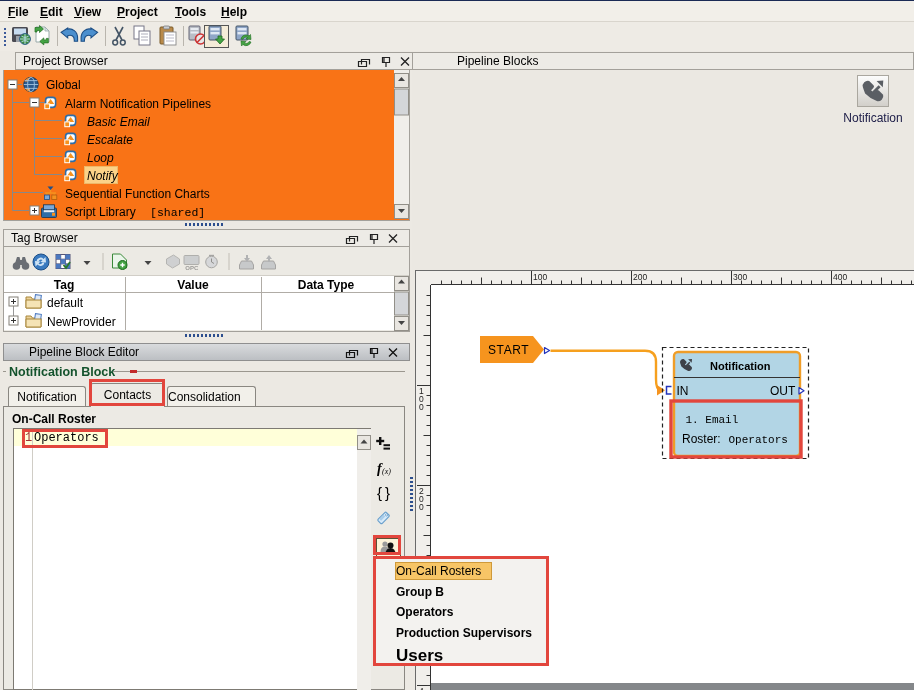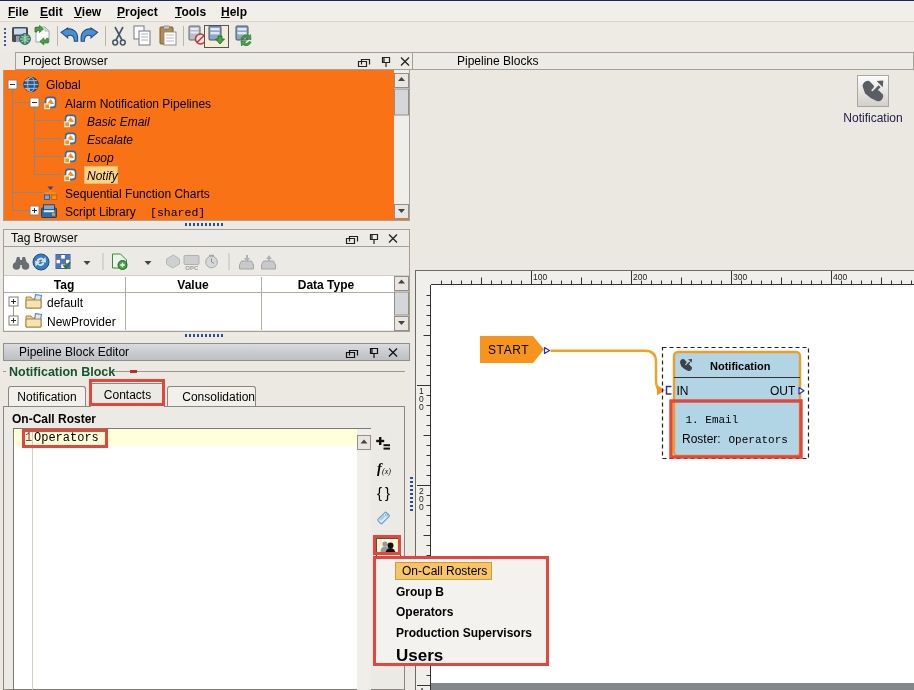--- a/index.html
+++ b/index.html
@@ -310,38 +310,38 @@
       <rect x="390.5" y="69.5" width="14" height="14" fill="#e9e6e1" stroke="#928f88"></rect>
       <path d="M394 74 L401 74 L397.5 78 Z" fill="#444"></path>
     </g>
   </svg>
   </div>
 </div>
 <div class="abs" id="split2" style="left:185px;top:334px;width:40px;height:3px;background:repeating-linear-gradient(90deg,#2d4f8e 0 2px,rgba(0,0,0,0) 2px 4px);"></div>
 
 <div class="abs" id="pbe" style="left:3px;top:343px;width:407px;height:347px;">
 
-  <div class="abs" style="left:0;top:0;width:407px;height:18px;background:linear-gradient(#d9dbdd,#bcbfc3);border:1px solid #8f8f8f;box-sizing:border-box;font-size:12px;line-height:16px;padding-left:15px;">Pipeline Block Editor
+  <div class="abs" style="left:0;top:0;width:407px;height:18px;background:linear-gradient(#d9dbdd,#bcbfc3);border:1px solid #8f8f8f;box-sizing:border-box;font-size:12px;line-height:16px;padding-left:25px;">Pipeline Block Editor
     <svg class="abs" style="left:340px;top:3px;" width="58" height="12" viewBox="0 0 58 12">
       <g stroke="#111" fill="none" stroke-width="1.2">
         <path d="M5.5 8.5 V3.5 H13.5 V8.5 M2.5 10.5 V5.5 H10.5 V10.5 Z"></path>
         <path d="M26.5 1.5 h7 v5 h-7 z M30 6.5 V11 M28 1.5 v5"></path>
         <path d="M45 1.5 L53 9.5 M53 1.5 L45 9.5" stroke-width="1.3"></path>
       </g>
     </svg>
   </div>
 
   <div class="abs" style="left:6px;top:22px;font-size:12.5px;font-weight:bold;color:#14532d;">Notification Block</div>
   <div class="abs" style="left:0;top:28px;width:3px;height:1px;background:#9b978f;"></div>
   <div class="abs" style="left:110px;top:28px;width:292px;height:1px;background:#9b978f;"></div>
   <div class="abs" style="left:127px;top:26.5px;width:7px;height:3px;background:#c22a2a;"></div>
 
   <div class="abs" style="left:5px;top:43px;width:78px;height:21px;background:#f2f0ea;border:1px solid #8a8781;border-bottom:none;border-radius:3px 3px 0 0;box-sizing:border-box;font-size:12px;text-align:center;line-height:20px;">Notification</div>
   <div class="abs" style="left:87px;top:40px;width:75px;height:24px;background:#eceae4;border:1px solid #8a8781;border-bottom:none;border-radius:3px 3px 0 0;box-sizing:border-box;font-size:12px;text-align:center;line-height:22px;">Contacts</div>
-  <div class="abs" style="left:164px;top:43px;width:89px;height:21px;background:#f2f0ea;border:1px solid #8a8781;border-bottom:none;border-radius:3px 3px 0 0;box-sizing:border-box;font-size:12px;text-align:right;line-height:20px;">Consolidation</div>
+  <div class="abs" style="left:164px;top:43px;width:89px;height:21px;background:#f2f0ea;border:1px solid #8a8781;border-bottom:none;border-radius:3px 3px 0 0;box-sizing:border-box;font-size:12px;text-align:left;line-height:20px;">Consolidation</div>
 
   <div class="abs" style="left:0;top:63px;width:402px;height:284px;background:#eceae4;border:1px solid #8a8781;box-sizing:border-box;"></div>
   <div class="abs" style="left:88px;top:63px;width:73px;height:1px;background:#eceae4;"></div>
   <div class="abs" style="left:9px;top:69px;font-size:12px;font-weight:bold;">On-Call Roster</div>
 
   <div class="abs" style="left:10px;top:85px;width:358px;height:262px;background:#fff;border:1px solid #7d7a73;box-sizing:border-box;">
     <div class="abs" style="left:0;top:0;width:343px;height:17px;background:#ffffd9;"></div>
     <div class="abs" style="left:18px;top:0;width:1px;height:261px;background:#d0cdc6;"></div>
     <div class="abs mono" style="left:11px;top:2px;font-size:12px;color:#a03333;">1</div>
     <div class="abs mono" style="left:20px;top:2px;font-size:12px;color:#000;">Operators</div>
@@ -461,19 +461,19 @@
 
 <div class="abs" id="popups" style="left:0;top:0;width:914px;height:690px;pointer-events:none;">
 
   <div class="abs" style="left:89px;top:379px;width:76px;height:27px;border:3px solid #e2463d;box-sizing:border-box;"></div>
 
   <div class="abs" style="left:22px;top:429px;width:86px;height:19px;border:3px solid #e2463d;box-sizing:border-box;"></div>
 
   <div class="abs" style="left:373px;top:535px;width:28px;height:20px;border:3px solid #e2463d;box-sizing:border-box;"></div>
 
   <div class="abs" style="left:373px;top:556px;width:176px;height:110px;border:3px solid #e2463d;background:#f3f2ef;box-sizing:border-box;">
-    <div class="abs" style="left:19px;top:3px;width:97px;height:18px;background:#f7c566;border:1px solid #cf9a3a;box-sizing:border-box;font-size:12px;line-height:16px;padding-left:6px;">On-Call Rosters</div>
+    <div class="abs" style="left:19px;top:3px;width:97px;height:18px;background:#f7c566;border:1px solid #cf9a3a;box-sizing:border-box;font-size:12px;line-height:16px;">On-Call Rosters</div>
     <div class="abs" style="left:20px;top:26px;font-size:12px;font-weight:bold;">Group B</div>
     <div class="abs" style="left:20px;top:46px;font-size:12px;font-weight:bold;">Operators</div>
     <div class="abs" style="left:20px;top:67px;font-size:12px;font-weight:bold;">Production Supervisors</div>
     <div class="abs" style="left:20px;top:87px;font-size:17px;font-weight:bold;">Users</div>
   </div>
 </div>
 
 </body></html>

